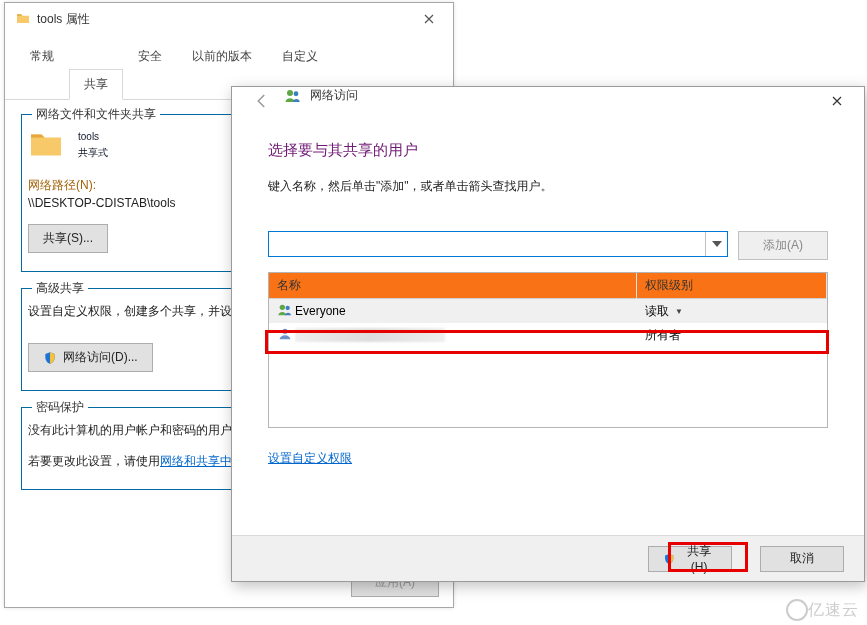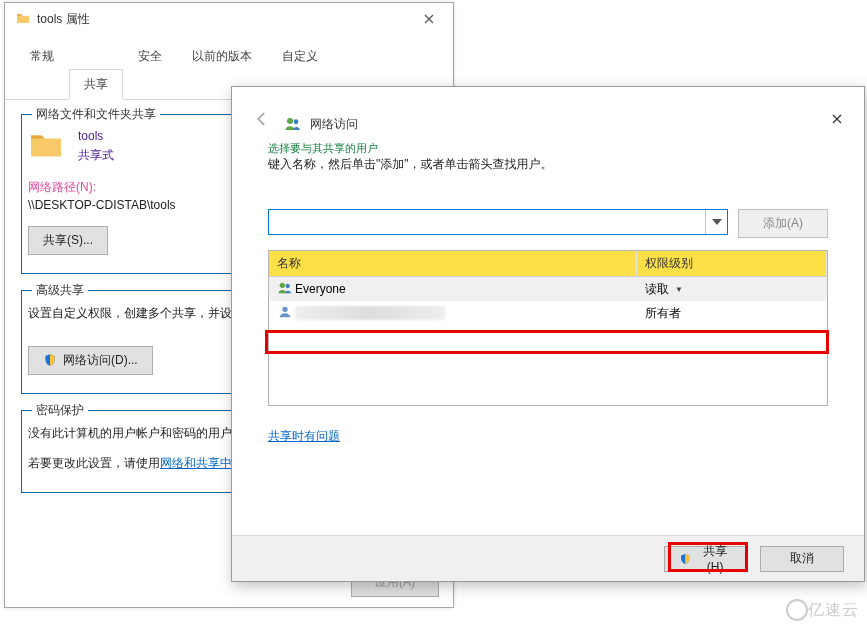--- a/index.html
+++ b/index.html
@@ -16,72 +16,72 @@
     .tab { padding: 6px 14px; color:#444; border:1px solid transparent; border-bottom:none; margin-bottom:-1px; }
     .tab.active { border-color:#d9d9d9; background:#fff; border-bottom:1px solid #fff;margin-top:28px; }
 
     .tab-body { padding: 14px 16px 0 16px; }
 
     .groupbox { border:1px solid #0369a1; padding: 12px 14px 18px 6px; margin-bottom: 16px; position:relative; }
     .groupbox > .legend { position:absolute; top:-9px; left:10px; background:#fff; padding:0 4px; font-size:12px; color:#333; }
 
     .fileblock { display:flex; align-items:center; gap:14px; margin-bottom:14px; }
     .big-folder { width:36px; height:36px; }
-    .fileblock .meta { font-size:12px; color:#4c1d95; line-height:1.6; }
-
-    .pathlabel { font-size:12px; color:#ec4899; margin-bottom:2px; }
+    .fileblock .meta { font-size:10px; color:#0f172a; line-height:1.6; }
+
+    .pathlabel { font-size:12px; color:#a16207; margin-bottom:2px; }
     .pathvalue { font-size:12px; color:#222; margin-bottom:14px; }
 
     .btn { font-size:12px; padding: 5px 14px; background:#e1e1e1; border:1px solid #adadad; color:#222; display:inline-flex; align-items:center; gap:6px; }
 
     .plain-text { font-size:12px; color:#222; line-height:1.7; }
     .link { color:#0066cc; text-decoration:underline; }
 
     .props-footer { position:absolute; bottom:10px; right:14px; display:flex; gap:10px;flex-direction:column; }
     .props-footer .btn { width:88px; justify-content:center; }
     .btn.disabled { color:#9a9a9a; }
 
     
     .wizard { position:absolute; left:231px; top:86px; width:634px; height:496px; background:#fff; border:1px solid #9a9a9a; box-shadow: 2px 4px 14px rgba(0,0,0,0.25); }
-    .wiz-frame-top { height:46px; display:flex; align-items:flex-end; padding:0 6px 0 16px; }
+    .wiz-frame-top { height:46px; display:flex; align-items:flex-start; padding:0 6px 0 16px; }
     .wiz-back { width:28px; height:28px; display:flex; align-items:center; justify-content:center; color:#9a9a9a; font-size:20px; margin-right:8px; }
     .wiz-icon { width:18px; height:18px; margin-right:8px; }
     .wiz-title-small { font-size:12px; color:#333; flex:1; }
     .wiz-close { width:42px; height:28px; display:flex; align-items:center; justify-content:center; color:#333; font-size:13px; }
 
     .wiz-body { padding: 8px 36px 0 36px; }
-    .wiz-heading { color:#15803d; font-size:11px; }
+    .wiz-heading { color:#701a75; font-size:15px; margin-bottom:18px; }
     .wiz-instr { font-size:12px; color:#222; margin-bottom:36px; }
 
     .combo-row { display:flex; gap:10px; margin-bottom:12px; }
     .combo { flex:1; height:26px; border:1px solid #0078d7; display:flex; align-items:center; background:#fff; }
     .combo input { flex:1; border:none; outline:none; font-size:12px; padding:0 6px; height:22px; }
     .combo .caret { width:22px; height:100%; border-left:1px solid #c0c0c0; display:flex; align-items:center; justify-content:center; font-size:10px; color:#555; }
     .btn.add-btn { width:90px; justify-content:center; color:#888; border-color:#c0c0c0; background:#efefef; }
 
     .perm-table { border:1px solid #b5b5b5; font-size:12px; width:100%; }
-    .perm-head { display:flex; background:#fde047; }
+    .perm-head { display:flex; background:#f97316; }
     .perm-head > div { padding:4px 8px; border-bottom:1px solid #d0d0d0; border-right:1px solid #e4e4e4; color:#333; }
     .col-name { flex:1; }
     .col-level { width:190px; }
     .perm-rows { height:128px; overflow:auto; background:#fff; }
     .perm-row { display:flex; height:24px; align-items:center; }
     .perm-row.selected-strip { background:#f0f0f0; }
     .perm-row > div { padding:2px 8px; display:flex; align-items:center; gap:2px; }
     .perm-row .col-name { flex:1; }
     .perm-row .col-level { width:190px; }
     .perm-row .lvl-caret { font-size:8px; color:#444; margin-left:4px; }
 
     .annot-red { border:3px solid #e60000; position:absolute; pointer-events:none; }
     .annot1 { left:265px; top:330px; width:564px; height:24px; }
     .annot2 { left:668px; top:542px; width:80px; height:30px; }
 
     .trouble-link { margin-top:22px; font-size:12px; }
 
-    .wiz-footer { position:absolute; bottom:0; left:0; right:0; height:46px; background:#f0f0f0; border-top:1px solid #d9d9d9; display:flex; align-items:center; justify-content:flex-end; padding-right:20px; gap:12px; }
+    .wiz-footer { position:absolute; bottom:0; left:0; right:0; height:46px; background:#f0f0f0; border-top:1px solid #d9d9d9; display:flex; align-items:center; justify-content:flex-end; padding-right:20px; gap:28px; }
     .wiz-footer .btn { width:84px; height:26px; justify-content:center; background:#e1e1e1; }
 
     
     .shield { width:14px; height:14px; }
 
     
     .redact { width:150px; height:14px; background:linear-gradient(90deg,#eee,#ddd,#eee); filter:blur(1px); border-radius:2px; }
 
     .watermark { position:absolute; right:8px; bottom:4px; font-size:16px; color:#ccc; letter-spacing:1px; display:flex; align-items:center; }
     .watermark .wm-circ{ width:22px;height:22px;border:2px solid #ccc;border-radius:50%; display:inline-block; position:relative;}
@@ -236,21 +236,21 @@
               <span class="redact"></span>
             </div>
             <div class="col-level">
               <span>所有者</span>
             </div>
           </div>
         </div>
     </div>
 
     <div class="trouble-link">
-      <a class="link">共享时有问题</a>
+      <a class="link">设置自定义权限</a>
     </div>
   </div>
 
   <div class="wiz-footer">
     <button class="btn">
       <svg class="shield" viewBox="0 0 24 24">
           <path fill="#1e73d6" d="M12 2l8 3v6c0 5-3.4 9.3-8 11-4.6-1.7-8-6-8-11V5z"></path>
           <path fill="#f7c23a" d="M12 2v20c4.6-1.7 8-6 8-11V5z"></path>
         </svg>
       <span>共享(H)</span>

